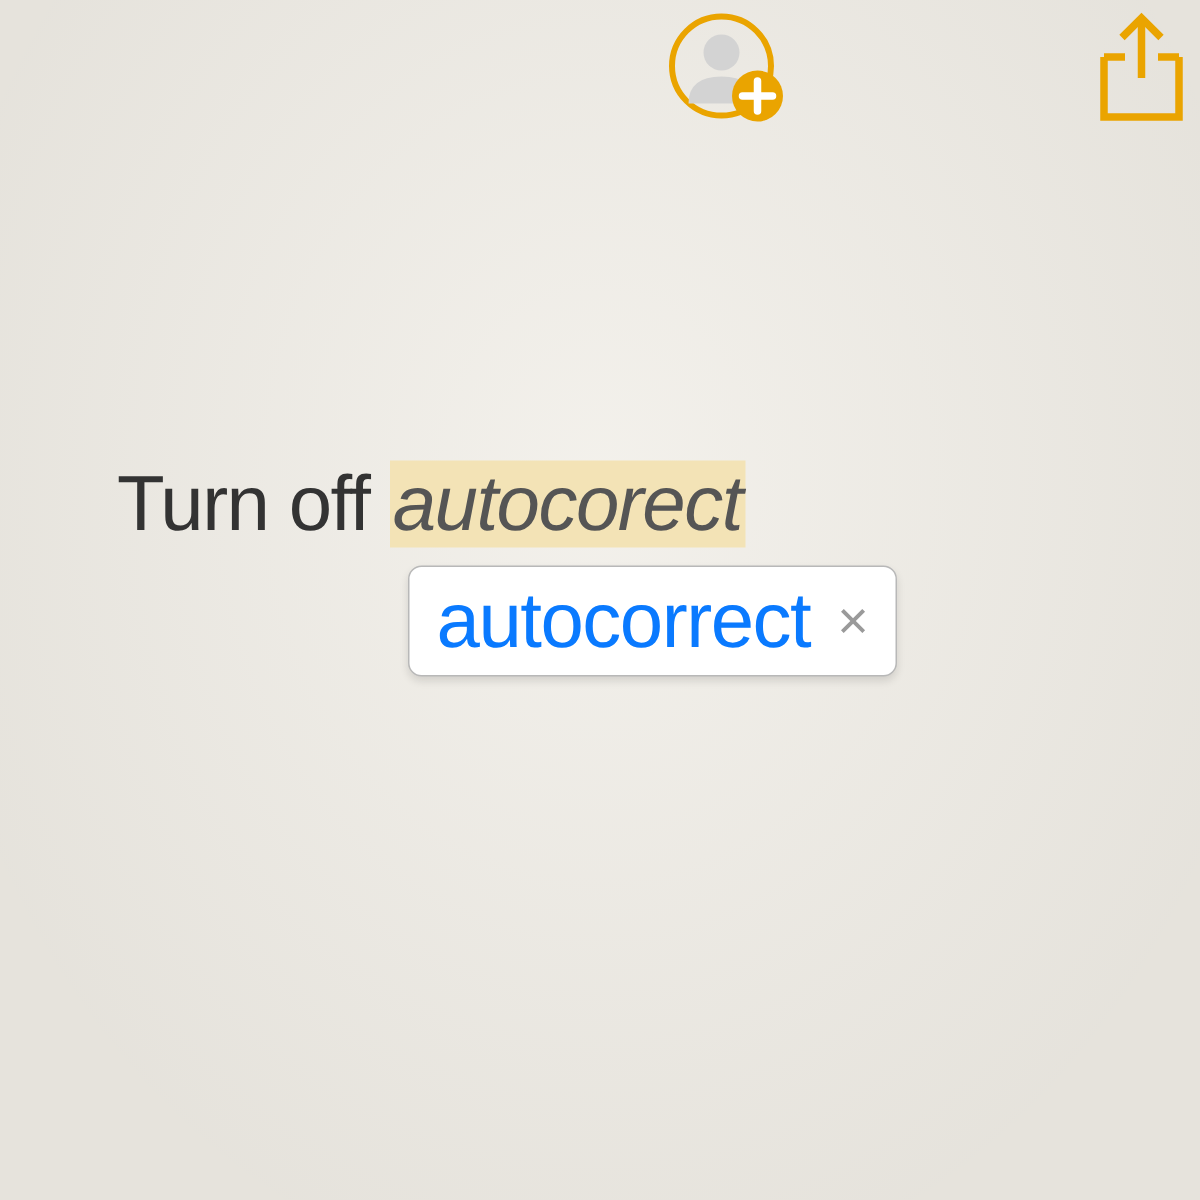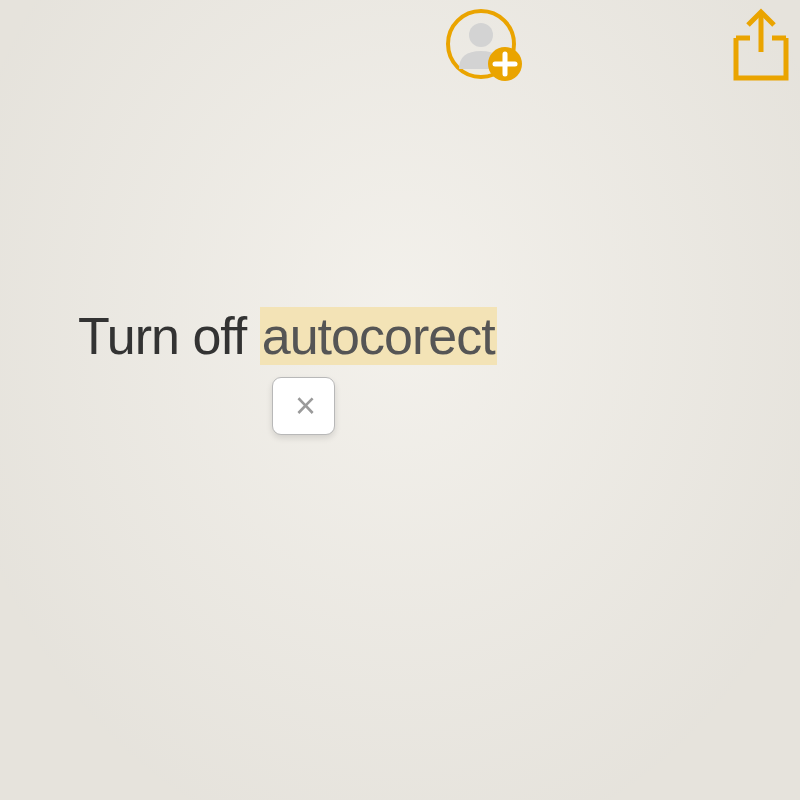--- a/index.html
+++ b/index.html
@@ -54,20 +54,21 @@
       font-size: 52px;
       font-weight: 400;
       color: #333;
       letter-spacing: -1px;
       white-space: nowrap;
     }
     .note-line .hl {
       background: #f3e3b6;
       color: #555;
       padding: 0 2px;
+      font-style: italic;
     }
     .suggestion {
       position: absolute;
       top: 377px;
       left: 272px;
       background: #fff;
       border: 1px solid #b8b8b8;
       border-radius: 9px;
       box-shadow: 0 3px 6px rgba(0,0,0,0.12);
       padding: 6px 14px 6px 18px;
@@ -124,14 +125,15 @@
     </svg>
   </div>
 
 </div>
 
 <div class="note-line">
   <span>Turn off </span><span class="hl">autocorect</span>
 </div>
 
 <div class="suggestion">
+  <span class="suggestion-text">autocorrect</span>
   <span class="dismiss">×</span>
 </div>
 
 </body></html>

